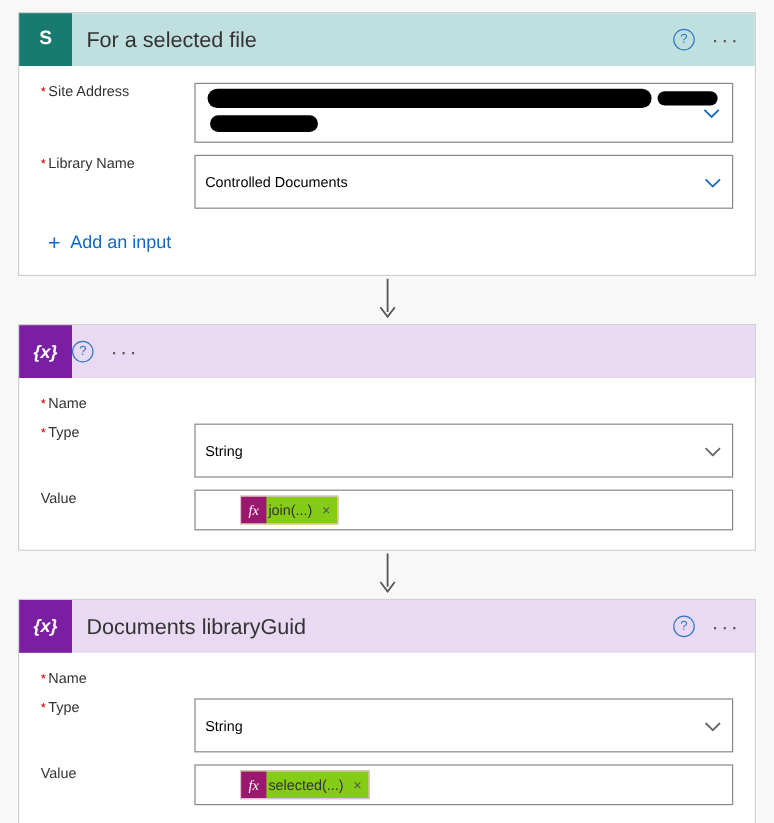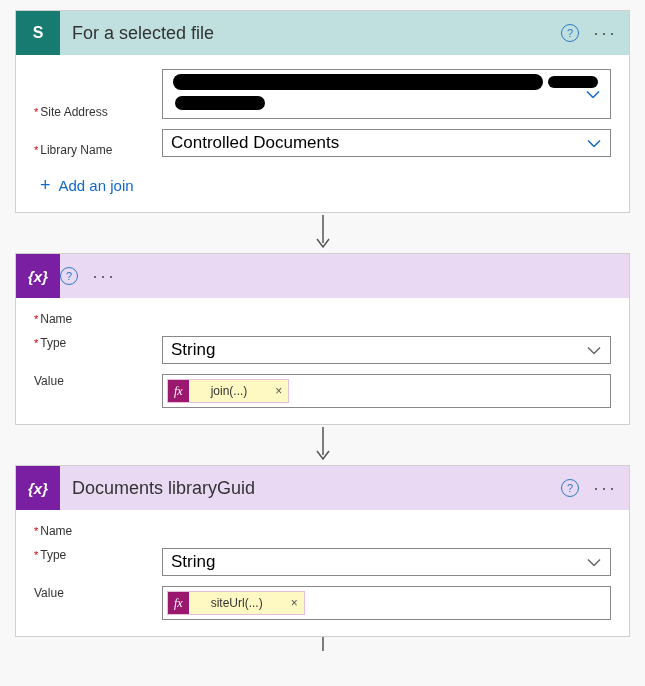--- a/index.html
+++ b/index.html
@@ -44,22 +44,22 @@
     .card-body { padding: 14px 18px 16px 18px; }
     .form-row { display: flex; margin-bottom: 10px; }
     .form-row:last-child { margin-bottom: 0; }
     .label-col { width: 128px; font-size: 12px; color: #333; }
     .req::before { content: "*"; color: #c00; margin-right: 2px; font-size: 11px;}
     .field-col { flex: 1; position: relative; }
     .text-input, .select-input {
       width: 100%;
       border: 1px solid #888;
       padding: 6px 8px;
-      font-size: 17px;
-      height: 28px;
+      font-size: 12px;
+      height: 45px;
     }
     .site-address-box {
       width: 100%;
       border: 1px solid #888;
       height: 50px;
       position: relative;
       padding: 4px 30px 4px 8px;
     }
     .redact-1 {
       position: absolute;
@@ -110,36 +110,37 @@
     }
     .arrow-svg { stroke: #555; }
     .pill-wrap {
       width: 100%;
       border: 1px solid #888;
       padding: 4px;
       display: flex; align-items: center;
     }
     .fx-pill {
       display: inline-flex; align-items: center;
-      background: #fef9c3;
+      background: #84cc16;
       border: 1px solid #e9bdd9;
       height: 24px;
       font-size: 12px;
+      margin-left: 33px;
     }
     .fx-badge {
       background: #9b186f;
       color: #fff;
       font-style: italic;
       font-family: Georgia, serif;
       padding: 0 6px;
       display:flex; align-items:center; height:100%;
     }
-    .fx-text { padding: 0 22px; color: #333; }
+    .fx-text { padding: 0 2px; color: #333; }
     .fx-close { padding: 0 6px; color: #555; cursor: pointer; }
-    #c1top .form-row { align-items: flex-end; }
+    #c1top .form-row { align-items: flex-start; }
   </style>
 </head>
 <body>
 
 <div class="card">
   <div class="card-header header-teal">
     <div class="icon-box icon-teal">
         <span>S</span>
       </div>
     <div class="card-title">For a selected file</div>
@@ -170,21 +171,21 @@
         <input class="select-input" value="Controlled Documents" style="">
         <span class="chev">
           <svg width="14" height="8" viewBox="0 0 14 8">
               <path d="M1 1 L7 7 L13 1" fill="none" stroke="currentColor" stroke-width="1.5"></path>
             </svg>
         </span>
       </div>
     </div>
     <div class="add-input">
       <span class="plus">+</span>
-      <span>Add an join</span>
+      <span>Add an input</span>
     </div>
   </div>
 </div>
 
 <div class="arrow-connector">
   <svg class="arrow-svg" width="20" height="36">
       <line x1="10" y1="0" x2="10" y2="28" stroke-width="1.5"></line>
       <path d="M4 24 L10 32 L16 24" fill="none" stroke-width="1.5"></path>
     </svg>
 </div>
@@ -261,21 +262,21 @@
             </svg>
         </span>
       </div>
     </div>
     <div class="form-row">
       <div class="label-col">Value</div>
       <div class="field-col">
         <div class="pill-wrap">
           <span class="fx-pill">
             <span class="fx-badge">fx</span>
-            <span class="fx-text">siteUrl(...)</span>
+            <span class="fx-text">selected(...)</span>
             <span class="fx-close">×</span>
           </span>
         </div>
       </div>
     </div>
   </div>
 </div>
 
 <div class="arrow-connector" style="height:14px">
   <svg class="arrow-svg" width="20" height="14">

